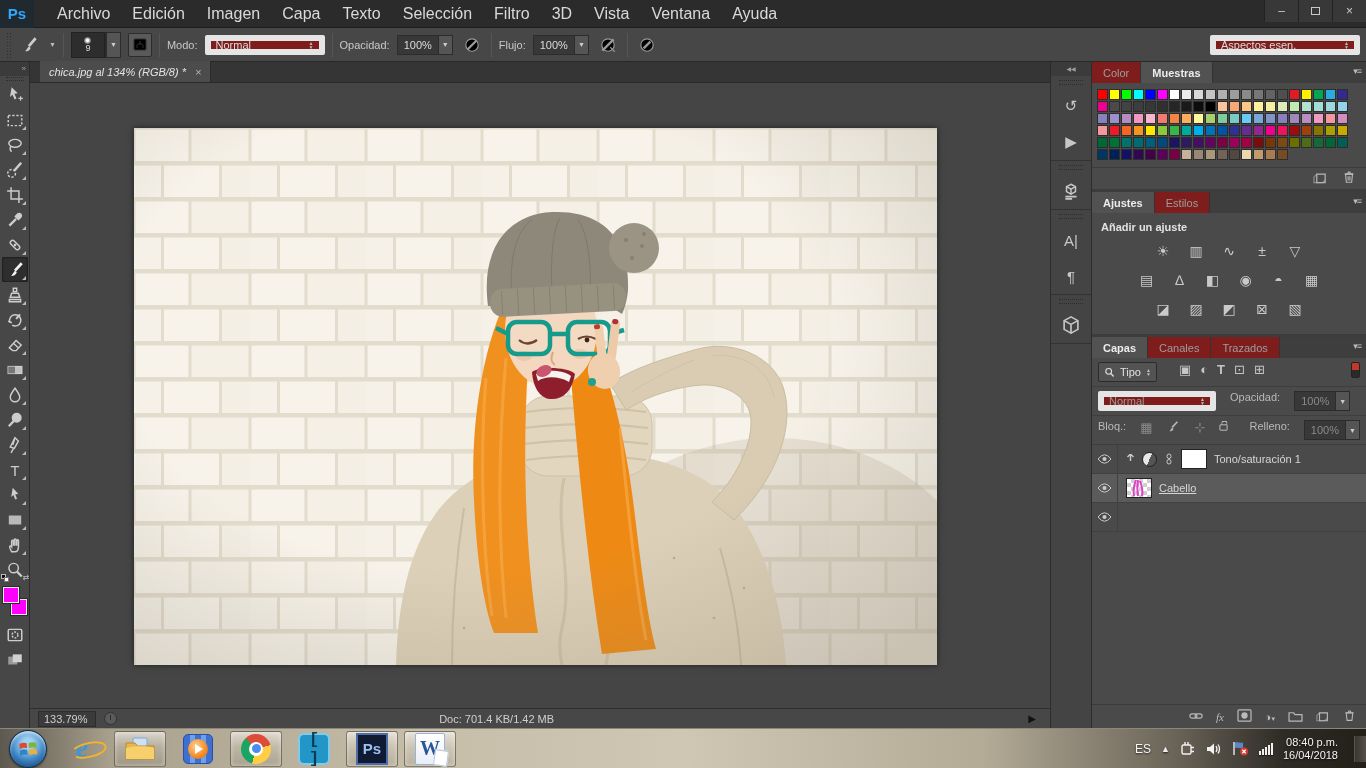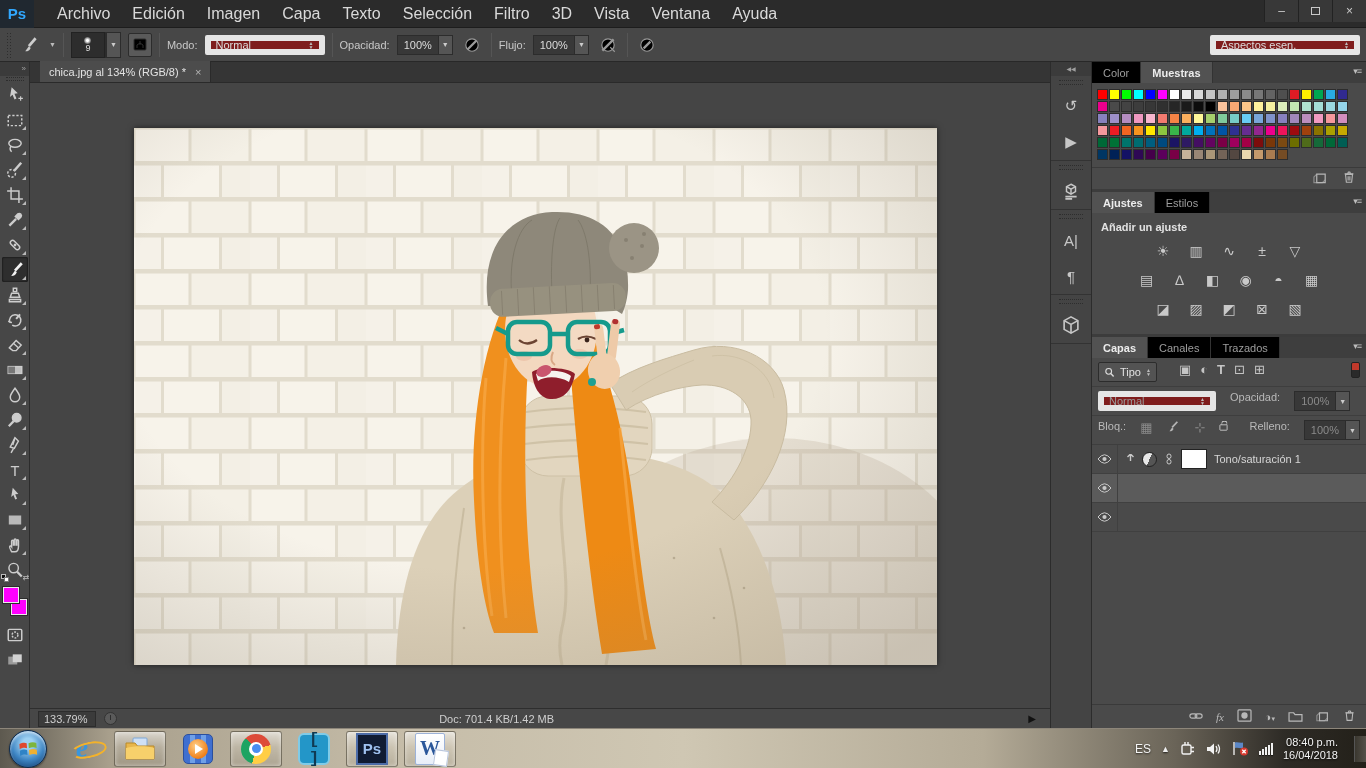--- a/index.html
+++ b/index.html
@@ -50,21 +50,21 @@
   .chip.fg{left:1px;top:1px;z-index:2;}
   .chip.bg{right:1px;bottom:1px;}
   .mini-reset{position:absolute;left:-1px;top:-12px;width:9px;height:8px;}
   .mini-reset .a{position:absolute;width:5px;height:5px;background:#111;border:1px solid #bbb;left:0;top:0;}
   .mini-reset .b{position:absolute;width:5px;height:5px;background:#fff;border:1px solid #777;left:3px;top:3px;}
   .mini-swap{position:absolute;right:-2px;top:-13px;color:#bdbdbd;font-size:8px;}
 
   
   .center{flex:1;display:flex;flex-direction:column;min-width:0;background:#454545;}
   .tabbar{height:21px;background:#353535;display:flex;align-items:flex-end;border-bottom:1px solid #2a2a2a;}
-  .doc-tab{height:21px;background:#4c4c4c;color:#e3e3e3;font-size:11px;display:flex;align-items:center;padding:0 9px;gap:9px;border-right:1px solid #2a2a2a;margin-left:10px;}
+  .doc-tab{height:21px;background:#4c4c4c;color:#e3e3e3;font-size:11px;display:flex;align-items:center;padding:0 9px;gap:9px;border-right:1px solid #2a2a2a;margin-left:10px;font-style:italic;}
   .doc-tab .close{color:#b5b5b5;font-size:11px;}
   .canvas{flex:1;position:relative;overflow:hidden;background:#454545;}
   .photo{position:absolute;left:104px;top:45px;width:803px;height:537px;box-shadow:0 0 6px rgba(0,0,0,.55);}
   .statusbar{height:20px;background:#474747;border-top:1px solid #2e2e2e;display:flex;align-items:center;color:#cfcfcf;font-size:11px;}
   .zoom-field{background:#3b3b3b;border:1px solid #2c2c2c;height:16px;line-height:14px;padding:0 5px;margin-left:8px;min-width:58px;}
   .status-ic{width:13px;height:13px;border-radius:50%;background:#5a5a5a;border:1px solid #333;margin:0 8px;position:relative;}
   .status-ic::after{content:"";position:absolute;left:5px;top:2px;width:1px;height:5px;background:#2e2e2e;}
   .doc-info{flex:0 0 auto;margin:0 auto;padding-right:160px;}
   .status-arrow{color:#111;font-size:10px;margin-right:14px;}
 
@@ -73,21 +73,21 @@
   .dock-head{height:14px;background:#3b3b3b;color:#9f9f9f;font-size:8px;text-align:center;line-height:14px;}
   .dock-group{border-bottom:1px solid #333;padding-top:4px;}
   .dock-group::before{content:"";display:block;width:24px;height:3px;margin:0 auto 3px;border-top:1px dotted #2d2d2d;border-bottom:1px dotted #2d2d2d;}
   .dock-btn{width:100%;height:36px;display:flex;align-items:center;justify-content:center;color:#c7c7c7;font-size:15px;}
   .dock-btn svg{stroke:#c7c7c7;fill:none;stroke-width:1.3;}
 
   
   .panels{width:274px;background:#3c3c3c;display:flex;flex-direction:column;gap:3px;}
   .panel{background:#4a4a4a;display:flex;flex-direction:column;}
   .panel-tabs{height:21px;background:#3e3e3e;display:flex;align-items:flex-end;position:relative;}
-  .ptab{height:21px;padding:0 11px;font-size:11px;color:#9d9d9d;display:flex;align-items:center;background:#000000;border-right:1px solid #333;}
+  .ptab{height:21px;padding:0 11px;font-size:11px;color:#9d9d9d;display:flex;align-items:center;background:#7f1d1d;border-right:1px solid #333;}
   .ptab.active{background:#525252;color:#ececec;font-weight:bold;}
   .pmenu{position:absolute;right:5px;top:4px;color:#bdbdbd;font-size:9px;letter-spacing:-1px;}
   .panel-body{padding:6px 5px;color:#cfcfcf;font-size:11px;}
   .sw-row{display:flex;gap:1px;margin-bottom:1px;}
   .sw{width:11px;height:11px;border:1px solid #2d2d2d;}
   .panel-foot{height:22px;display:flex;align-items:center;justify-content:flex-end;gap:14px;padding:0 10px;border-top:1px solid #3a3a3a;color:#b5b5b5;}
   .panel-foot svg{stroke:#b5b5b5;fill:none;stroke-width:1.3;}
   .aj-heading{font-weight:bold;color:#e2e2e2;margin:2px 0 8px 4px;}
   .aj-row{display:flex;justify-content:center;gap:9px;margin-bottom:9px;}
   .aj-icon{width:24px;height:20px;color:#c9c9c9;font-size:14px;line-height:20px;text-align:center;}
@@ -803,20 +803,28 @@
               <span>Tono/saturación 1</span>
             </div>
           </div>
           <div class="layer-row selected">
             <div class="eye-cell">
               <svg width="15" height="10" viewBox="0 0 15 10">
                   <path d="M1 5 Q7.5 -3.5 14 5 Q7.5 13.5 1 5z" fill="none" stroke="#c9c9c9"></path>
                   <circle cx="7.5" cy="5" r="2.1" fill="#c9c9c9"></circle>
                 </svg>
             </div>
+            <div class="l-ind">
+              <span class="thumb checker">
+                <svg width="24" height="18" viewBox="0 0 24 18" style="position:absolute;left:0;top:0">
+                    <path d="M9 1 C7 6 6 12 7 17 M13 2 C15 7 16 12 15 17 M11 1 C10 7 10 12 11 17" stroke="#e040c8" fill="none" stroke-width="2"></path>
+                  </svg>
+              </span>
+              <span style="text-decoration:underline">Cabello</span>
+            </div>
           </div>
           <div class="layer-row">
             <div class="eye-cell">
               <svg width="15" height="10" viewBox="0 0 15 10">
                   <path d="M1 5 Q7.5 -3.5 14 5 Q7.5 13.5 1 5z" fill="none" stroke="#c9c9c9"></path>
                   <circle cx="7.5" cy="5" r="2.1" fill="#c9c9c9"></circle>
                 </svg>
             </div>
           </div>
         </div>

